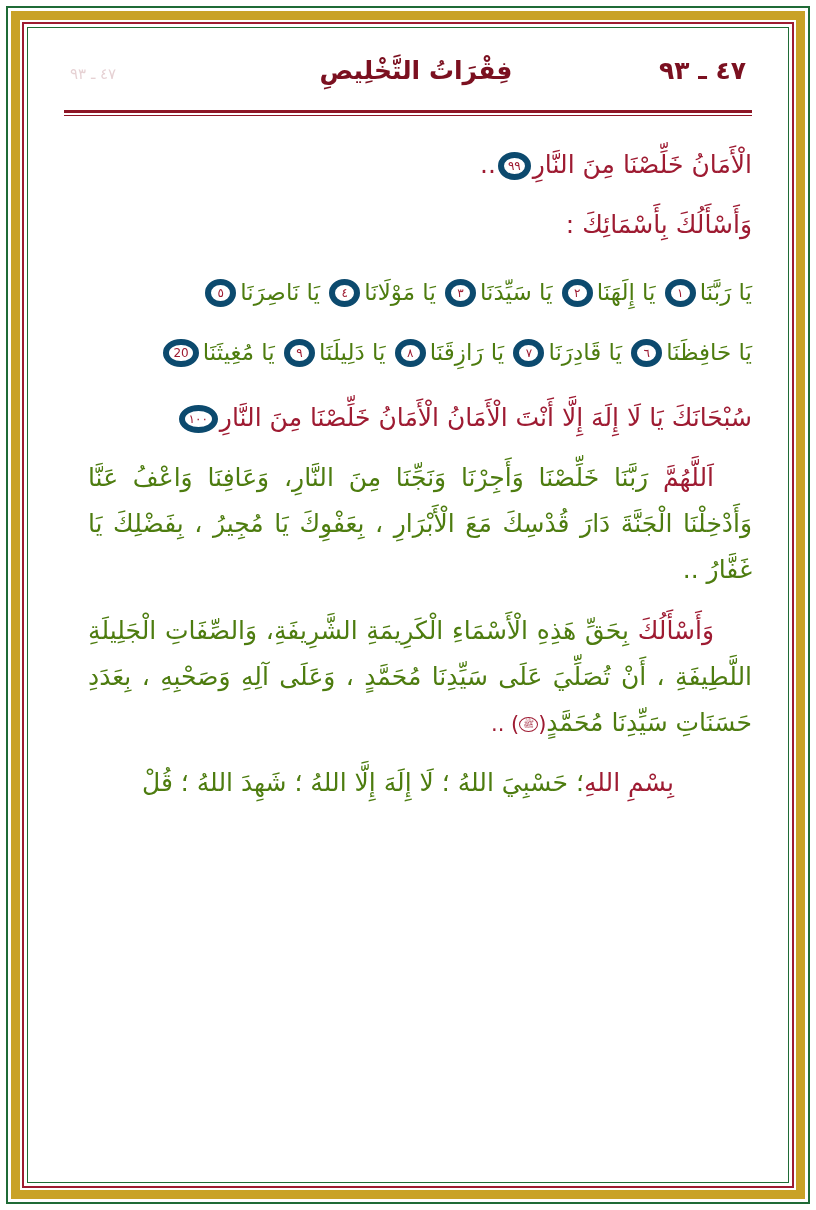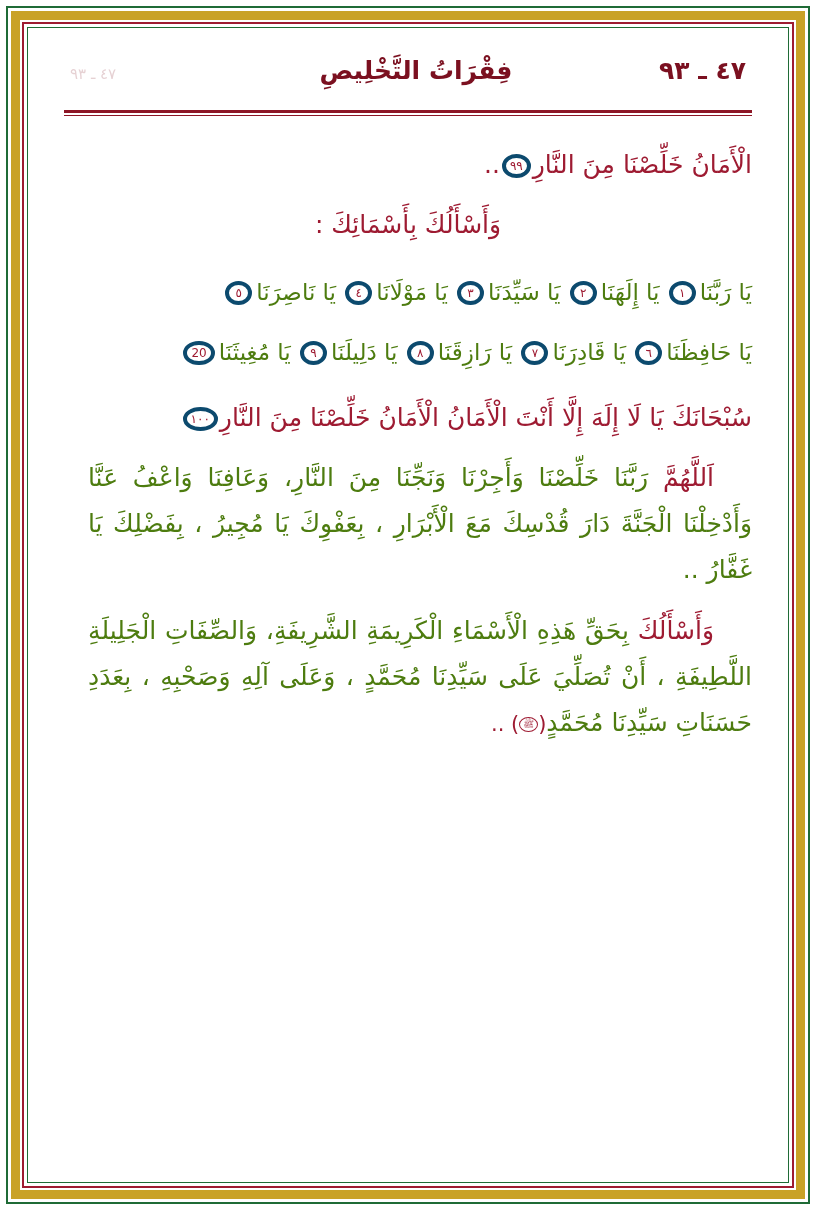--- a/index.html
+++ b/index.html
@@ -122,34 +122,34 @@
     font-size: 25px;
     line-height: 1.85;
     color: #111111;
     text-align: right;
     font-family: "DejaVu Sans", "Liberation Sans", sans-serif;
   }
   .line {
     margin: 0 0 14px 0;
     white-space: normal;
   }
-  .line.center   { text-align: center; }
+  .line.center   { text-align: right; }
   .line.justify  { text-align: justify; text-align-last: right; margin-left: 24px; }
   .line.last-center { text-align: center; }
 
   .red   { color: #9e1b32; }
   .black { color: #4d7c0f; }
   .small { font-size: 21px; }
 
   .indent { display: inline-block; width: 38px; }
 
   
   .marker {
     display: inline-block;
-    border: 4px solid #0c4a6e;
+    border: 6px solid #0c4a6e;
     border-radius: 50%;
     color: #9e1b32;
     font-size: 12px;
     line-height: 1;
     padding: 2px 4px;
     margin: 0 2px;
     vertical-align: middle;
     min-width: 11px;
     text-align: center;
   }
@@ -232,16 +232,19 @@
       <p class="line justify">
         <span class="indent"></span><span class="red">اَللَّهُمَّ</span>
         <span class="black">رَبَّنَا خَلِّصْنَا وَأَجِرْنَا وَنَجِّنَا مِنَ النَّارِ، وَعَافِنَا وَاعْفُ عَنَّا وَأَدْخِلْنَا الْجَنَّةَ دَارَ قُدْسِكَ مَعَ الْأَبْرَارِ ، بِعَفْوِكَ يَا مُجِيرُ ، بِفَضْلِكَ يَا غَفَّارُ ..</span>
       </p>
 
       <p class="line justify">
         <span class="indent"></span><span class="red">وَأَسْأَلُكَ</span>
         <span class="black">بِحَقِّ هَذِهِ الْأَسْمَاءِ الْكَرِيمَةِ الشَّرِيفَةِ، وَالصِّفَاتِ الْجَلِيلَةِ اللَّطِيفَةِ ، أَنْ تُصَلِّيَ عَلَى سَيِّدِنَا مُحَمَّدٍ ، وَعَلَى آلِهِ وَصَحْبِهِ ، بِعَدَدِ حَسَنَاتِ سَيِّدِنَا مُحَمَّدٍ</span><span class="red small">(</span><span class="blessing">ﷺ</span><span class="red small">) ..</span>
       </p>
 
+      <p class="line last-center">
+        <span class="red">بِسْمِ اللهِ</span><span class="black">؛ حَسْبِيَ اللهُ ؛ لَا إِلَهَ إِلَّا اللهُ ؛ شَهِدَ اللهُ ؛ قُلْ</span>
+      </p>
 
     </div>
   </div>
 </div>
 
 </body></html>

